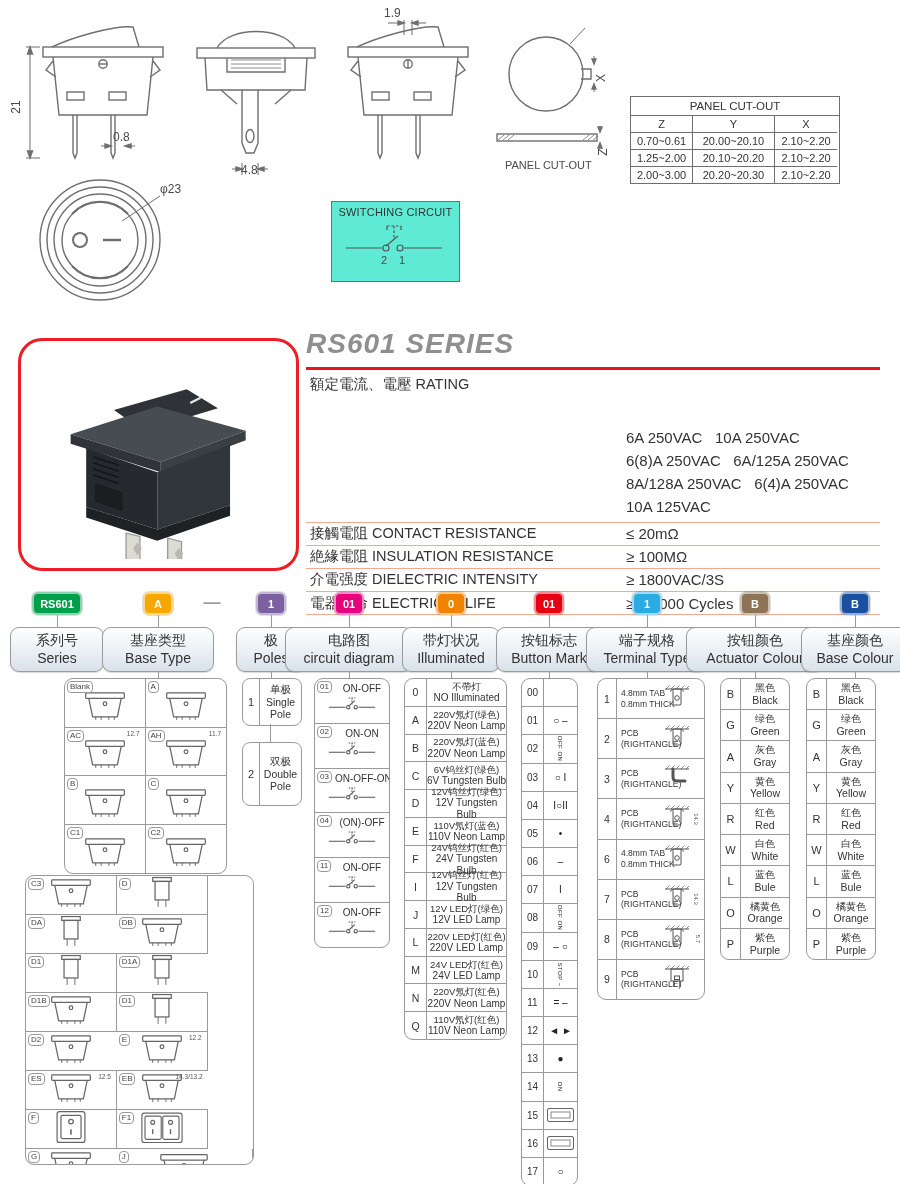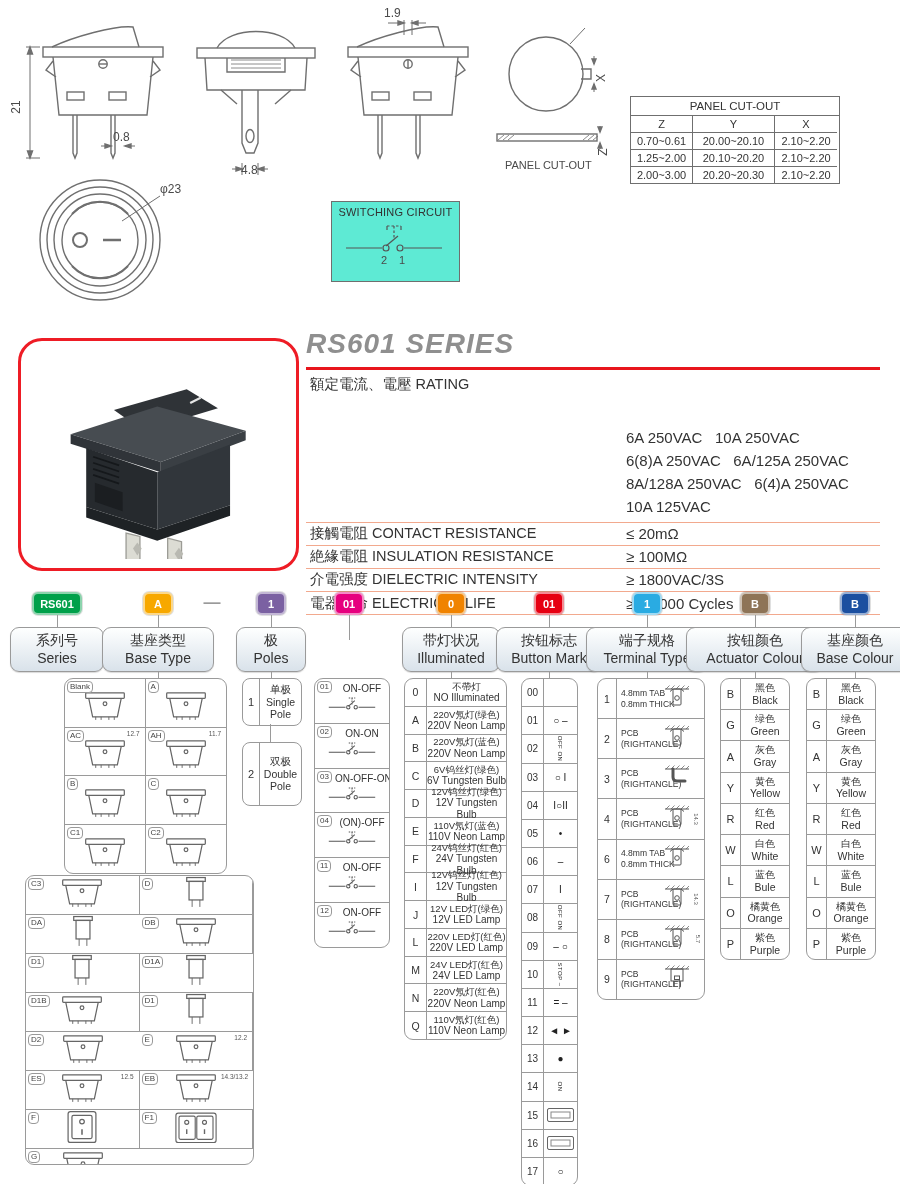--- a/index.html
+++ b/index.html
@@ -65,21 +65,21 @@
   .rowline{display:flex;flex:1;border-bottom:1px solid #9a9a9a;min-height:0}
   .col .rowline:last-of-type{border-bottom:none}
   .codecell{width:21px;border-right:1px solid #9a9a9a;display:flex;align-items:center;justify-content:center;
             font-size:10.5px;flex:none}
   .txtcell{flex:1;display:flex;flex-direction:column;align-items:center;justify-content:center;
            text-align:center;line-height:1.18}
 
   
   .bgrid{position:absolute;border:1px solid #9a9a9a;border-radius:9px;background:#fff;overflow:hidden;display:grid}
   .bgrid-upper{left:64px;top:678px;width:161px;height:194px;grid-template-columns:1fr 1fr;grid-auto-rows:1fr}
-  .bgrid-lower{left:25px;top:875px;width:227px;height:288px;grid-template-columns:repeat(4,1fr);grid-auto-rows:1fr}
+  .bgrid-lower{left:25px;top:875px;width:227px;height:288px;grid-template-columns:repeat(5,1fr);grid-auto-rows:1fr}
   .bgrid-lower .bcell{grid-column:span 2}
   .bgrid-lower div.bcell:nth-of-type(n+16){grid-column:span 3;border-bottom:none}
   .bgrid-lower div.bcell:nth-of-type(3n){border-right:none}
   .bgrid-lower div.bcell:last-of-type{border-right:none}
   .bgrid-upper div.bcell:nth-of-type(2n){border-right:none}
   .bgrid-upper div.bcell:nth-of-type(n+7){border-bottom:none}
   .bcell{position:relative;border-right:1px solid #9a9a9a;border-bottom:1px solid #9a9a9a;
          display:flex;align-items:flex-end;justify-content:center;padding-bottom:4px}
   .chip{position:absolute;top:2px;left:2px;border:1px solid #999;border-radius:4px;background:#fff;
         font-size:8px;line-height:10px;padding:0 2px;color:#444;z-index:2}
@@ -415,20 +415,24 @@
         <div class="lbox">
           <div>极</div>
           <div>Poles</div>
         </div>
         <div class="stem stem2"></div>
       </div>
 
       <div class="bgroup">
         <div class="pill" style="background: rgb(230, 0, 126);">01</div>
         <div class="stem"></div>
+        <div class="lbox">
+          <div>电路图</div>
+          <div>circuit diagram</div>
+        </div>
         <div class="stem stem2"></div>
       </div>
 
       <div class="bgroup">
         <div class="pill" style="background: rgb(240, 131, 0);">0</div>
         <div class="stem"></div>
         <div class="lbox">
           <div>带灯状况</div>
           <div>Illuminated</div>
         </div>

